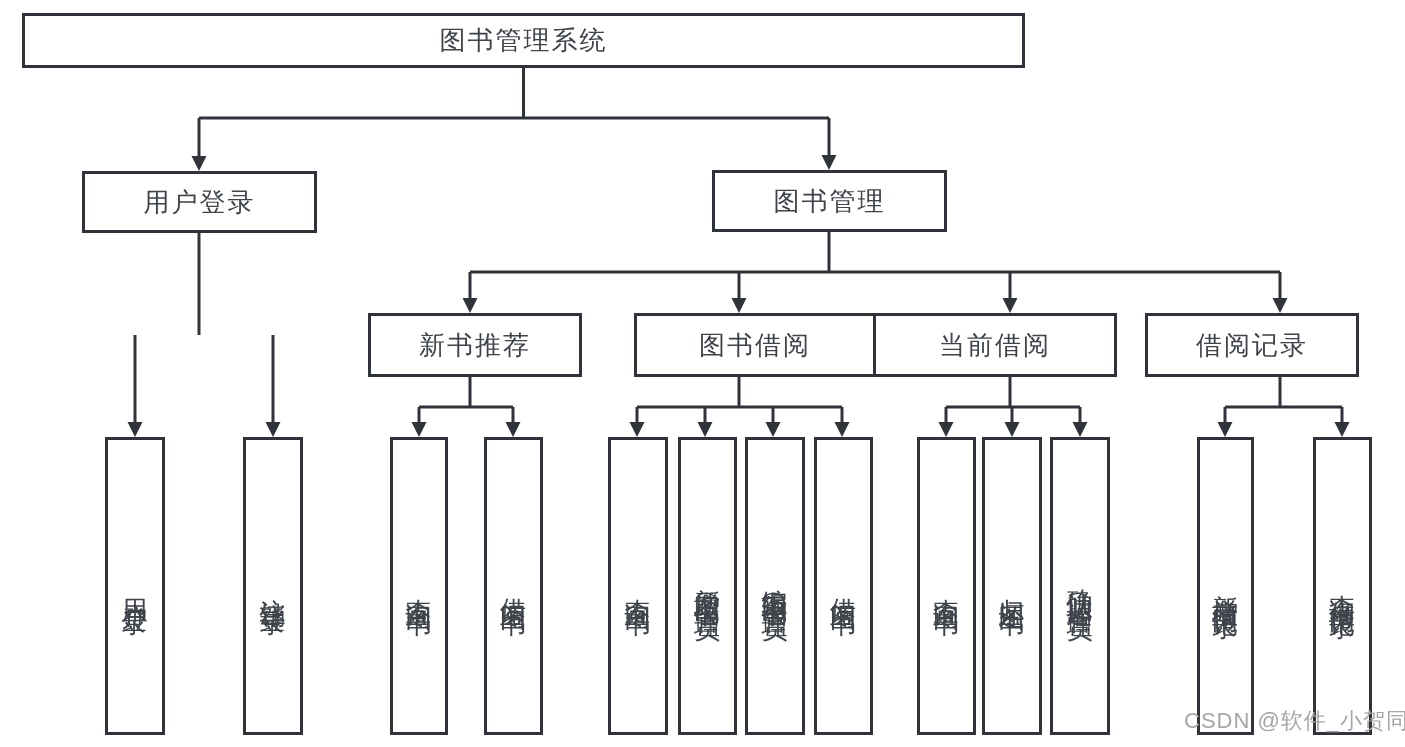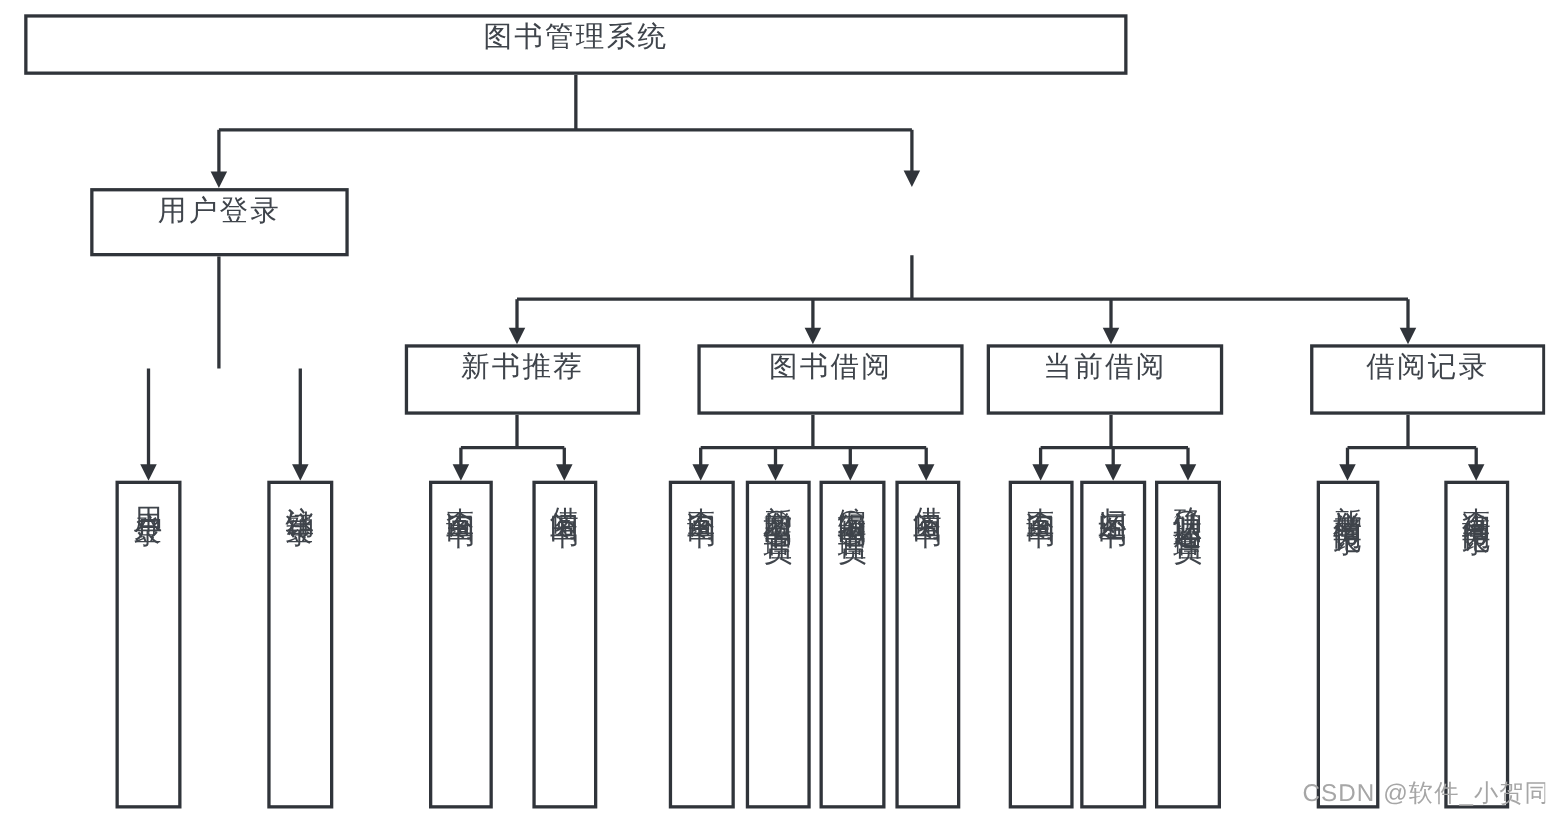--- a/index.html
+++ b/index.html
@@ -4,21 +4,21 @@
 <style>
   html,body { margin:0; padding:0; background:#ffffff; }
   .canvas {
     position:relative; width:1405px; height:747px; background:#ffffff;
     font-family:"Liberation Sans", sans-serif; overflow:hidden;
   }
   .wires { position:absolute; left:0; top:0; width:1405px; height:747px; }
   .box {
     position:absolute; box-sizing:border-box;
     border:3px solid #30343a; background:#ffffff;
-    display:flex; justify-content:center;
+    display:flex; align-items:center; justify-content:center;
     color:#3f444b;
   }
   .box.h span { font-size:26px; letter-spacing:2px; white-space:nowrap; }
   .box.v span {
     writing-mode:vertical-rl; text-orientation:mixed;
     font-size:26px; letter-spacing:4px; line-height:1;
   }
   .watermark {
     position:absolute; left:1184px; top:706px; z-index:5;
     font-size:22px; letter-spacing:1px; color:#a6a6a6; white-space:nowrap;
@@ -73,31 +73,34 @@
       </g>
   </svg>
 
   <div class="box h" style="left:22px;top:13px;width:1003px;height:55px">
     <span>图书管理系统</span>
   </div>
 
   <div class="box h" style="left:82px;top:171px;width:235px;height:62px">
     <span>用户登录</span>
   </div>
+  <div class="box h" style="left:712px;top:170px;width:235px;height:62px">
+    <span>图书管理</span>
+  </div>
 
   <div class="box h" style="left:368px;top:313px;width:214px;height:64px">
     <span>新书推荐</span>
   </div>
   <div class="box h" style="left:634px;top:313px;width:242px;height:64px">
     <span>图书借阅</span>
   </div>
-  <div class="box h" style="left:897px;top:313px;width:215px;height:64px">
+  <div class="box h" style="left:873px;top:313px;width:244px;height:64px">
     <span>当前借阅</span>
   </div>
-  <div class="box h" style="left:1191px;top:313px;width:214px;height:64px">
+  <div class="box h" style="left:1145px;top:313px;width:214px;height:64px">
     <span>借阅记录</span>
   </div>
 
   <div class="box v" style="left:105px;top:437px;width:60px;height:298px">
     <span>用户登录</span>
   </div>
   <div class="box v" style="left:243px;top:437px;width:60px;height:298px">
     <span>注销登录</span>
   </div>
 

